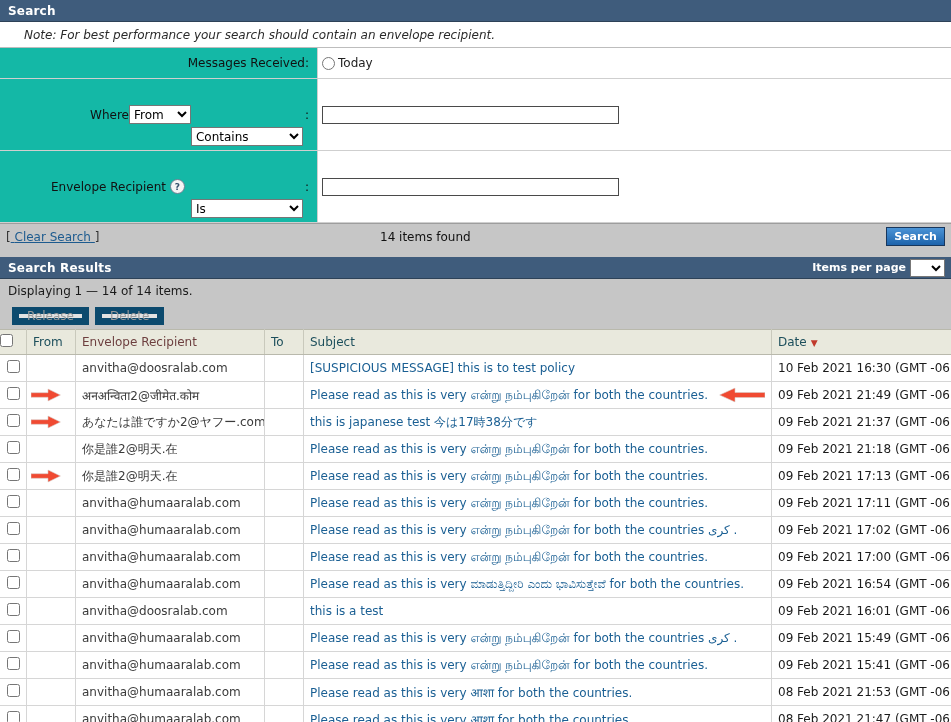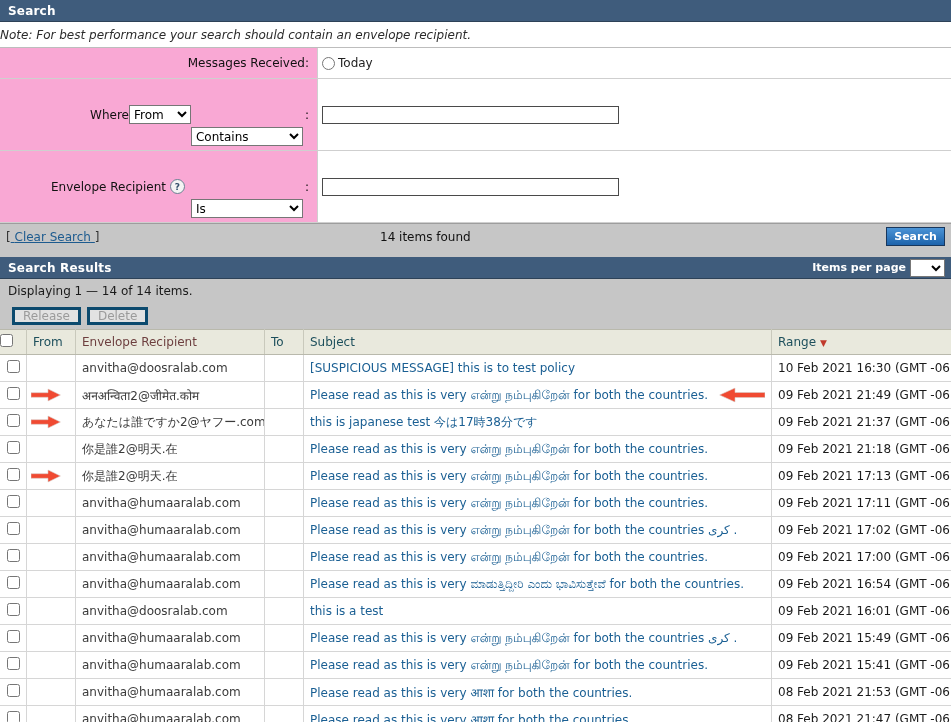--- a/index.html
+++ b/index.html
@@ -22,26 +22,26 @@
   .titlebar .t-left{letter-spacing:0.2px;}
   .titlebar .t-right{display:flex;align-items:center;gap:4px;font-size:11px;}
   .titlebar select{
     font-family:Liberation Serif, serif;
     font-size:11px;height:17px;padding:0 0 16px 2px;border:1px solid #777;
     background:#fff;color:#000;
   }
   
   .note{
     height:26px;background:#ffffff;border-bottom:1px solid #bdbdbd;
-    display:flex;align-items:center;padding-left:0;box-sizing:border-box;
+    display:flex;align-items:center;padding-left:24px;box-sizing:border-box;
     font-style:italic;font-size:12px;color:#2b2b2b;
   }
   .frow{display:flex;border-bottom:1px solid #cfcfcf;background:#ffffff;}
   .flabel{
-    width:318px;min-width:318px;background:#f9a8d4;
+    width:318px;min-width:318px;background:#14b8a6;
     display:flex;align-items:center;justify-content:flex-end;
     padding:4px 8px 4px 0;box-sizing:border-box;
     border-right:1px solid #cfcfcf;
     font-size:12px;color:#111;
   }
   .fval{flex:1;display:flex;align-items:center;padding:4px 0 4px 4px;box-sizing:border-box;}
   .radiorow{display:flex;align-items:center;gap:1px;line-height:16px;font-size:12px;}
   .radiostack{display:flex;flex-direction:column;gap:1px;padding:4px 0;}
   .radiostack label{display:flex;align-items:center;gap:2px;cursor:pointer;}
   input[type=radio]{margin:0 1px 0 0;width:13px;height:13px;}
@@ -91,21 +91,21 @@
   .displaying{
     height:24px;background:#c6c6c6;display:flex;align-items:center;
     padding-left:8px;box-sizing:border-box;font-size:12px;color:#1a1a1a;
   }
   .btnbar{
     height:26px;background:#c6c6c6;display:flex;align-items:center;
     gap:6px;padding-left:12px;box-sizing:border-box;
   }
   .gbtn{
     min-width:52px;height:18px;padding:0 8px;box-sizing:border-box;
-    background:#e2e2e2;border:3px solid #0c4a6e;color:#9b9b9b;
+    background:#e2e2e2;border:7px solid #0c4a6e;color:#9b9b9b;
     font-size:12px;display:flex;align-items:center;justify-content:center;
     font-family:"DejaVu Sans","Liberation Sans",sans-serif;
   }
   table.results{
     width:951px;border-collapse:collapse;background:#fff;
     table-layout:fixed;
   }
   table.results th{
     background:#e9e9dd;color:#1d4f5c;font-weight:normal;font-size:12px;
     text-align:left;height:24px;padding:0 6px;
@@ -234,21 +234,21 @@
     <thead>
       <tr>
         <th class="c-chk">
           <input type="checkbox" style="">
         </th>
         <th class="c-from">From</th>
         <th class="c-rcpt hdr-recipient">Envelope Recipient</th>
         <th class="c-to">To</th>
         <th class="c-subj">Subject</th>
         <th class="c-date hdr-date">
-          <span>Range</span><span class="sortarrow">▼</span>
+          <span>Date</span><span class="sortarrow">▼</span>
         </th>
 
       </tr>
     </thead>
     <tbody id="results-body">
         <tr>
           <td class="c-chk"><input type="checkbox" style=""></td>
           <td class="c-from arrowcell"><span></span></td>
           <td class="c-rcpt">anvitha@doosralab.com</td>
           <td class="c-to"></td>

